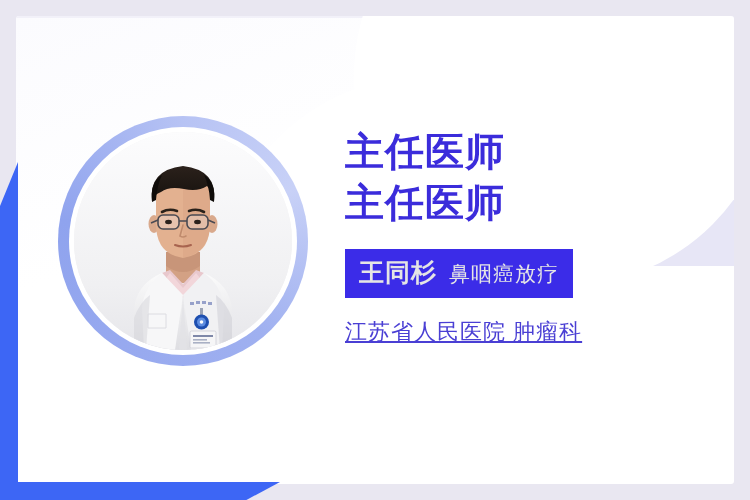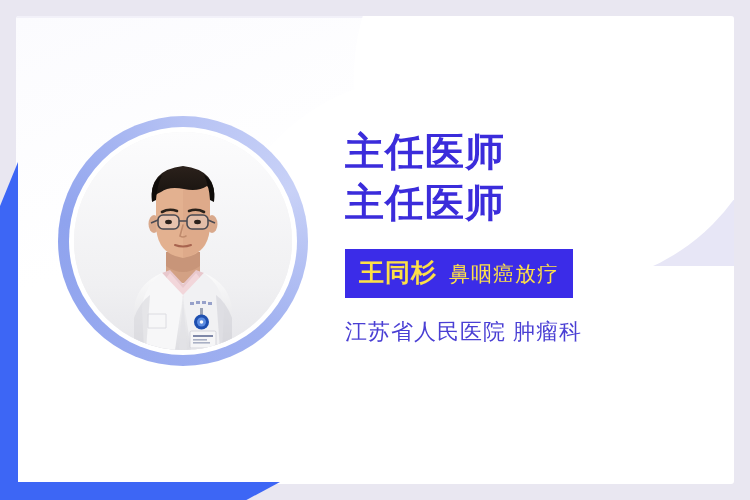--- a/index.html
+++ b/index.html
@@ -146,21 +146,21 @@
     letter-spacing: 1px;
     margin: 0;
     white-space: nowrap;
   }
   .headline .line2 { display: block; }
 
   .doctor-badge {
     display: inline-flex;
     align-items: baseline;
     background: #3b2ce8;
-    color: #fde047;
+    color: #e5e5e5;
     padding: 7px 14px 9px 14px;
     margin-top: 20px;
     white-space: nowrap;
   }
   .doctor-name {
     font-size: 25px;
     font-weight: 700;
     letter-spacing: 1px;
   }
   .doctor-title {
@@ -170,20 +170,21 @@
     margin-left: 12px;
   }
 
   .affiliation {
     margin-top: 19px;
     color: #4a3fd4;
     font-size: 22px;
     font-weight: 400;
     letter-spacing: 1px;
     white-space: nowrap;
+    text-decoration: underline;
   }
 </style>
 </head>
 <body>
 
 <div id="card">
 
   <div class="inner-panel">
     <div class="deco-topstrip"></div>
     <div class="deco-wedge"></div>

